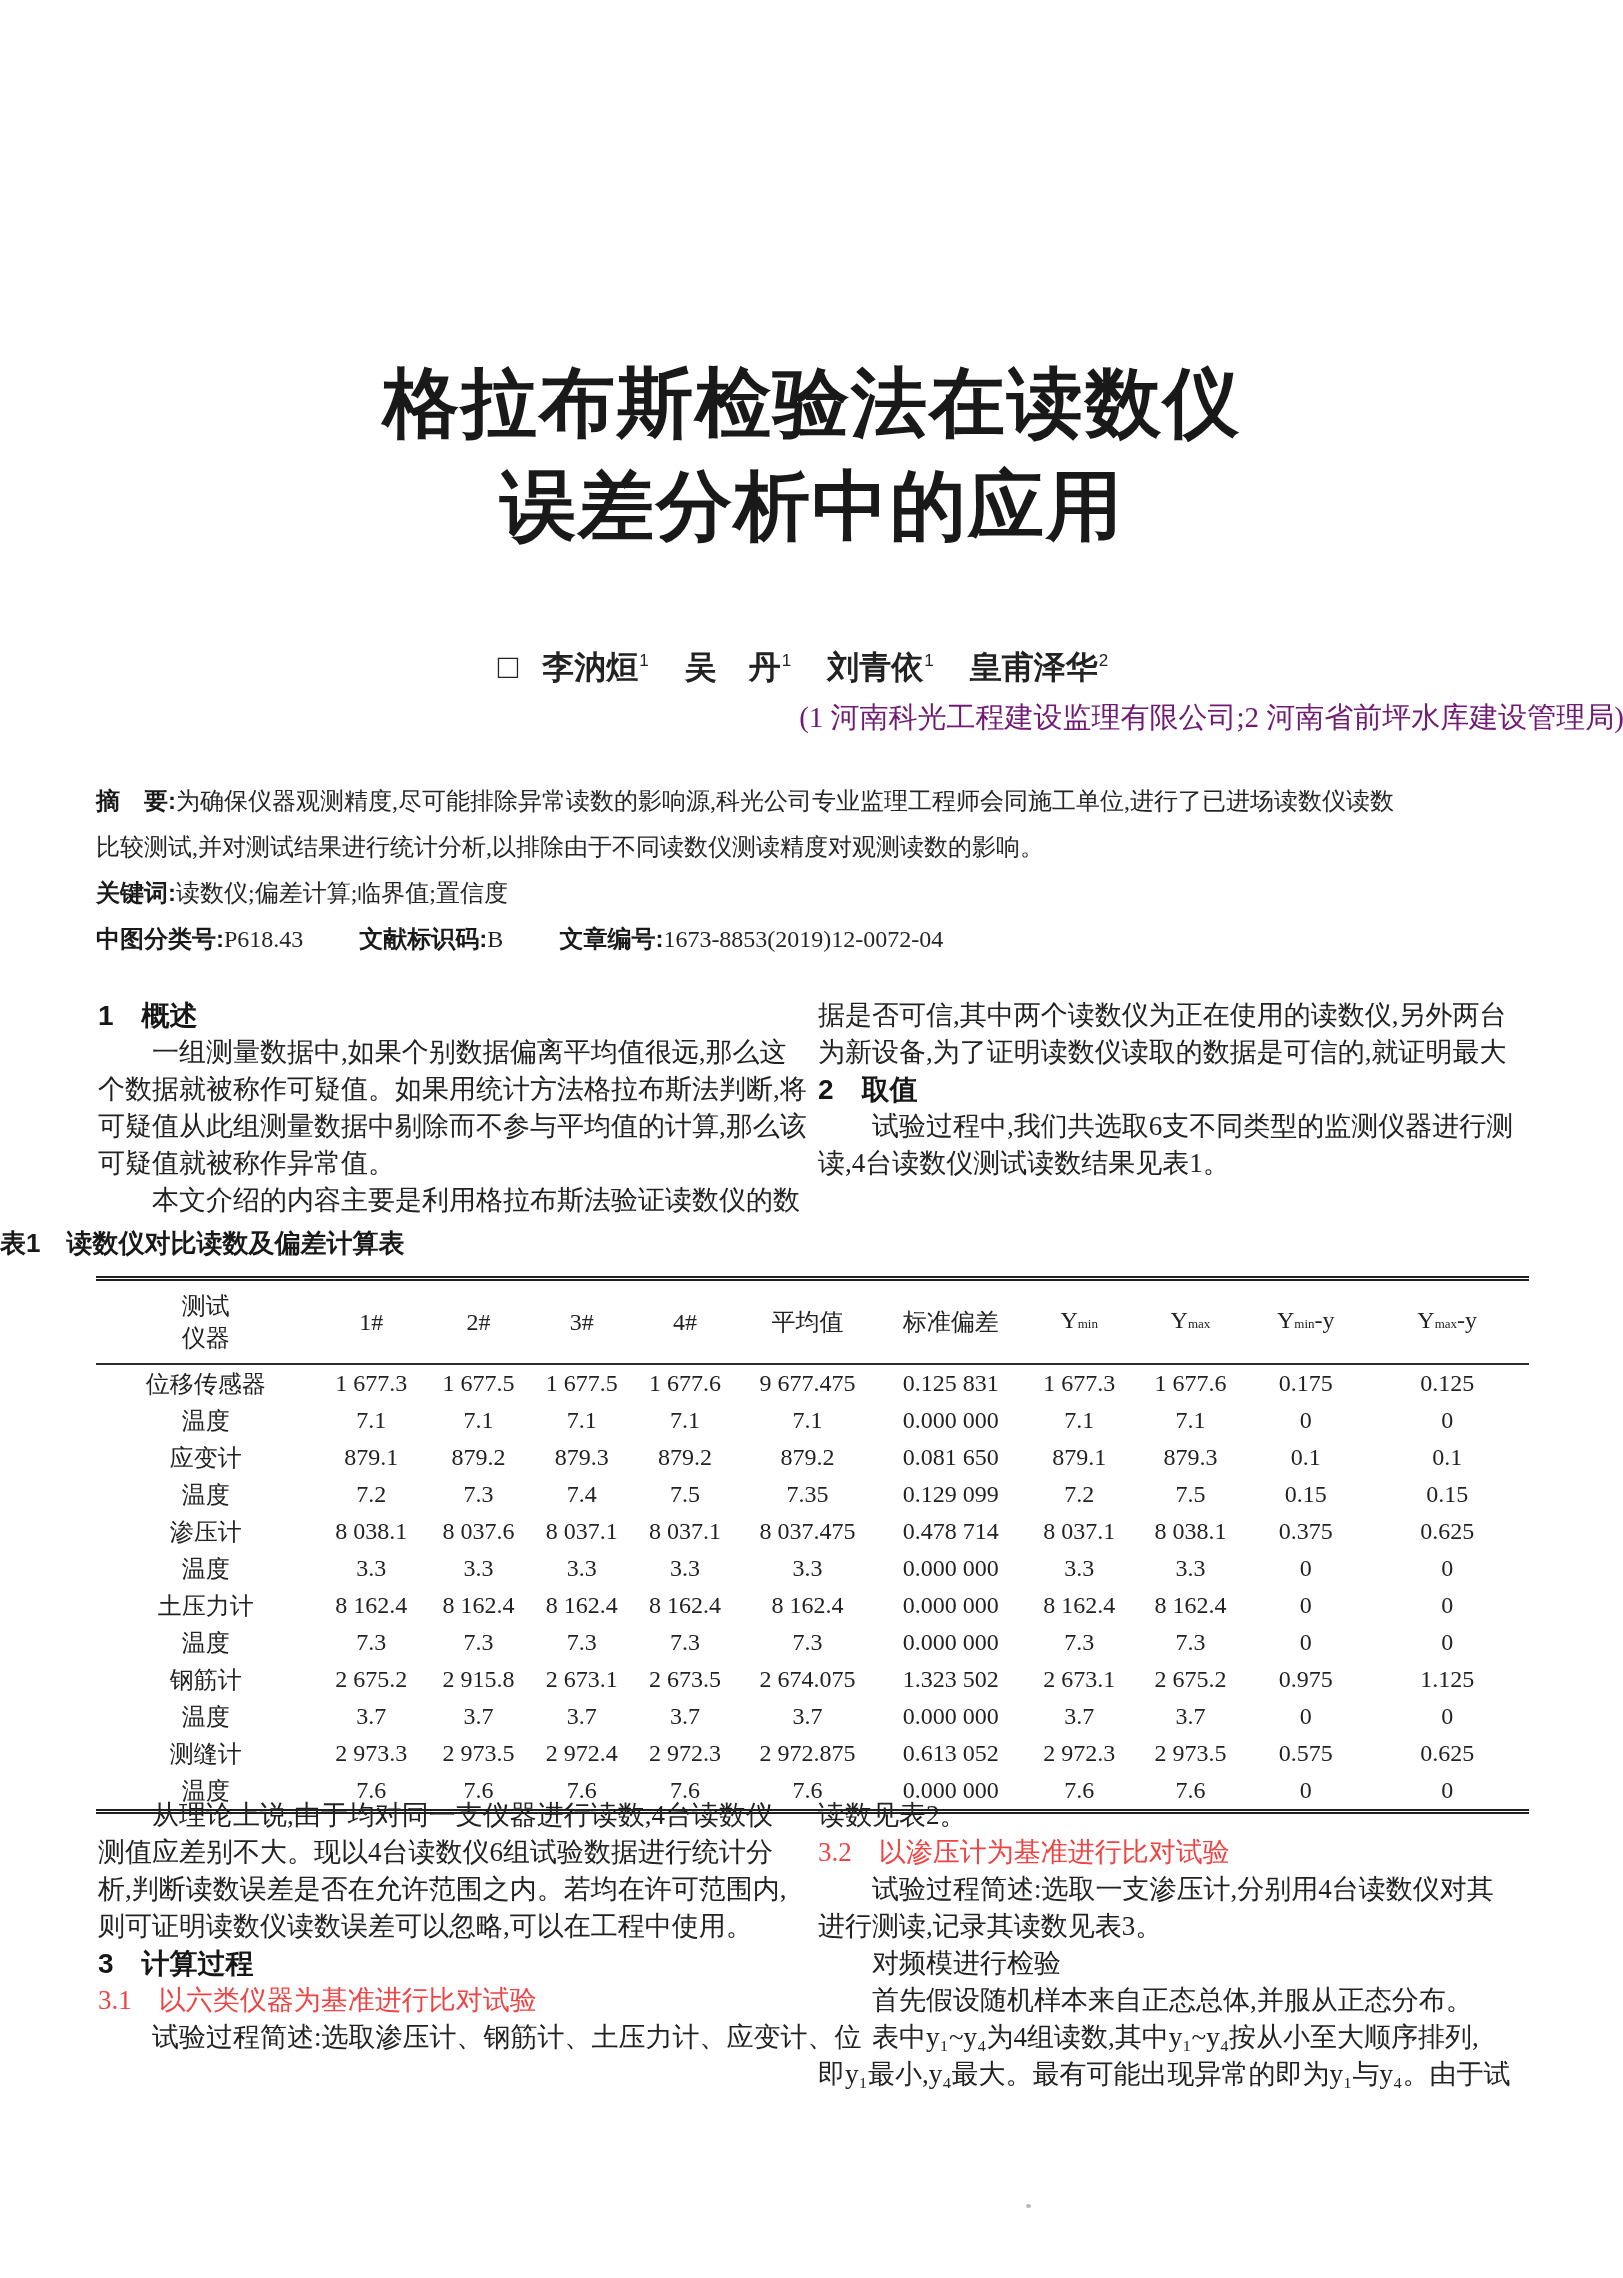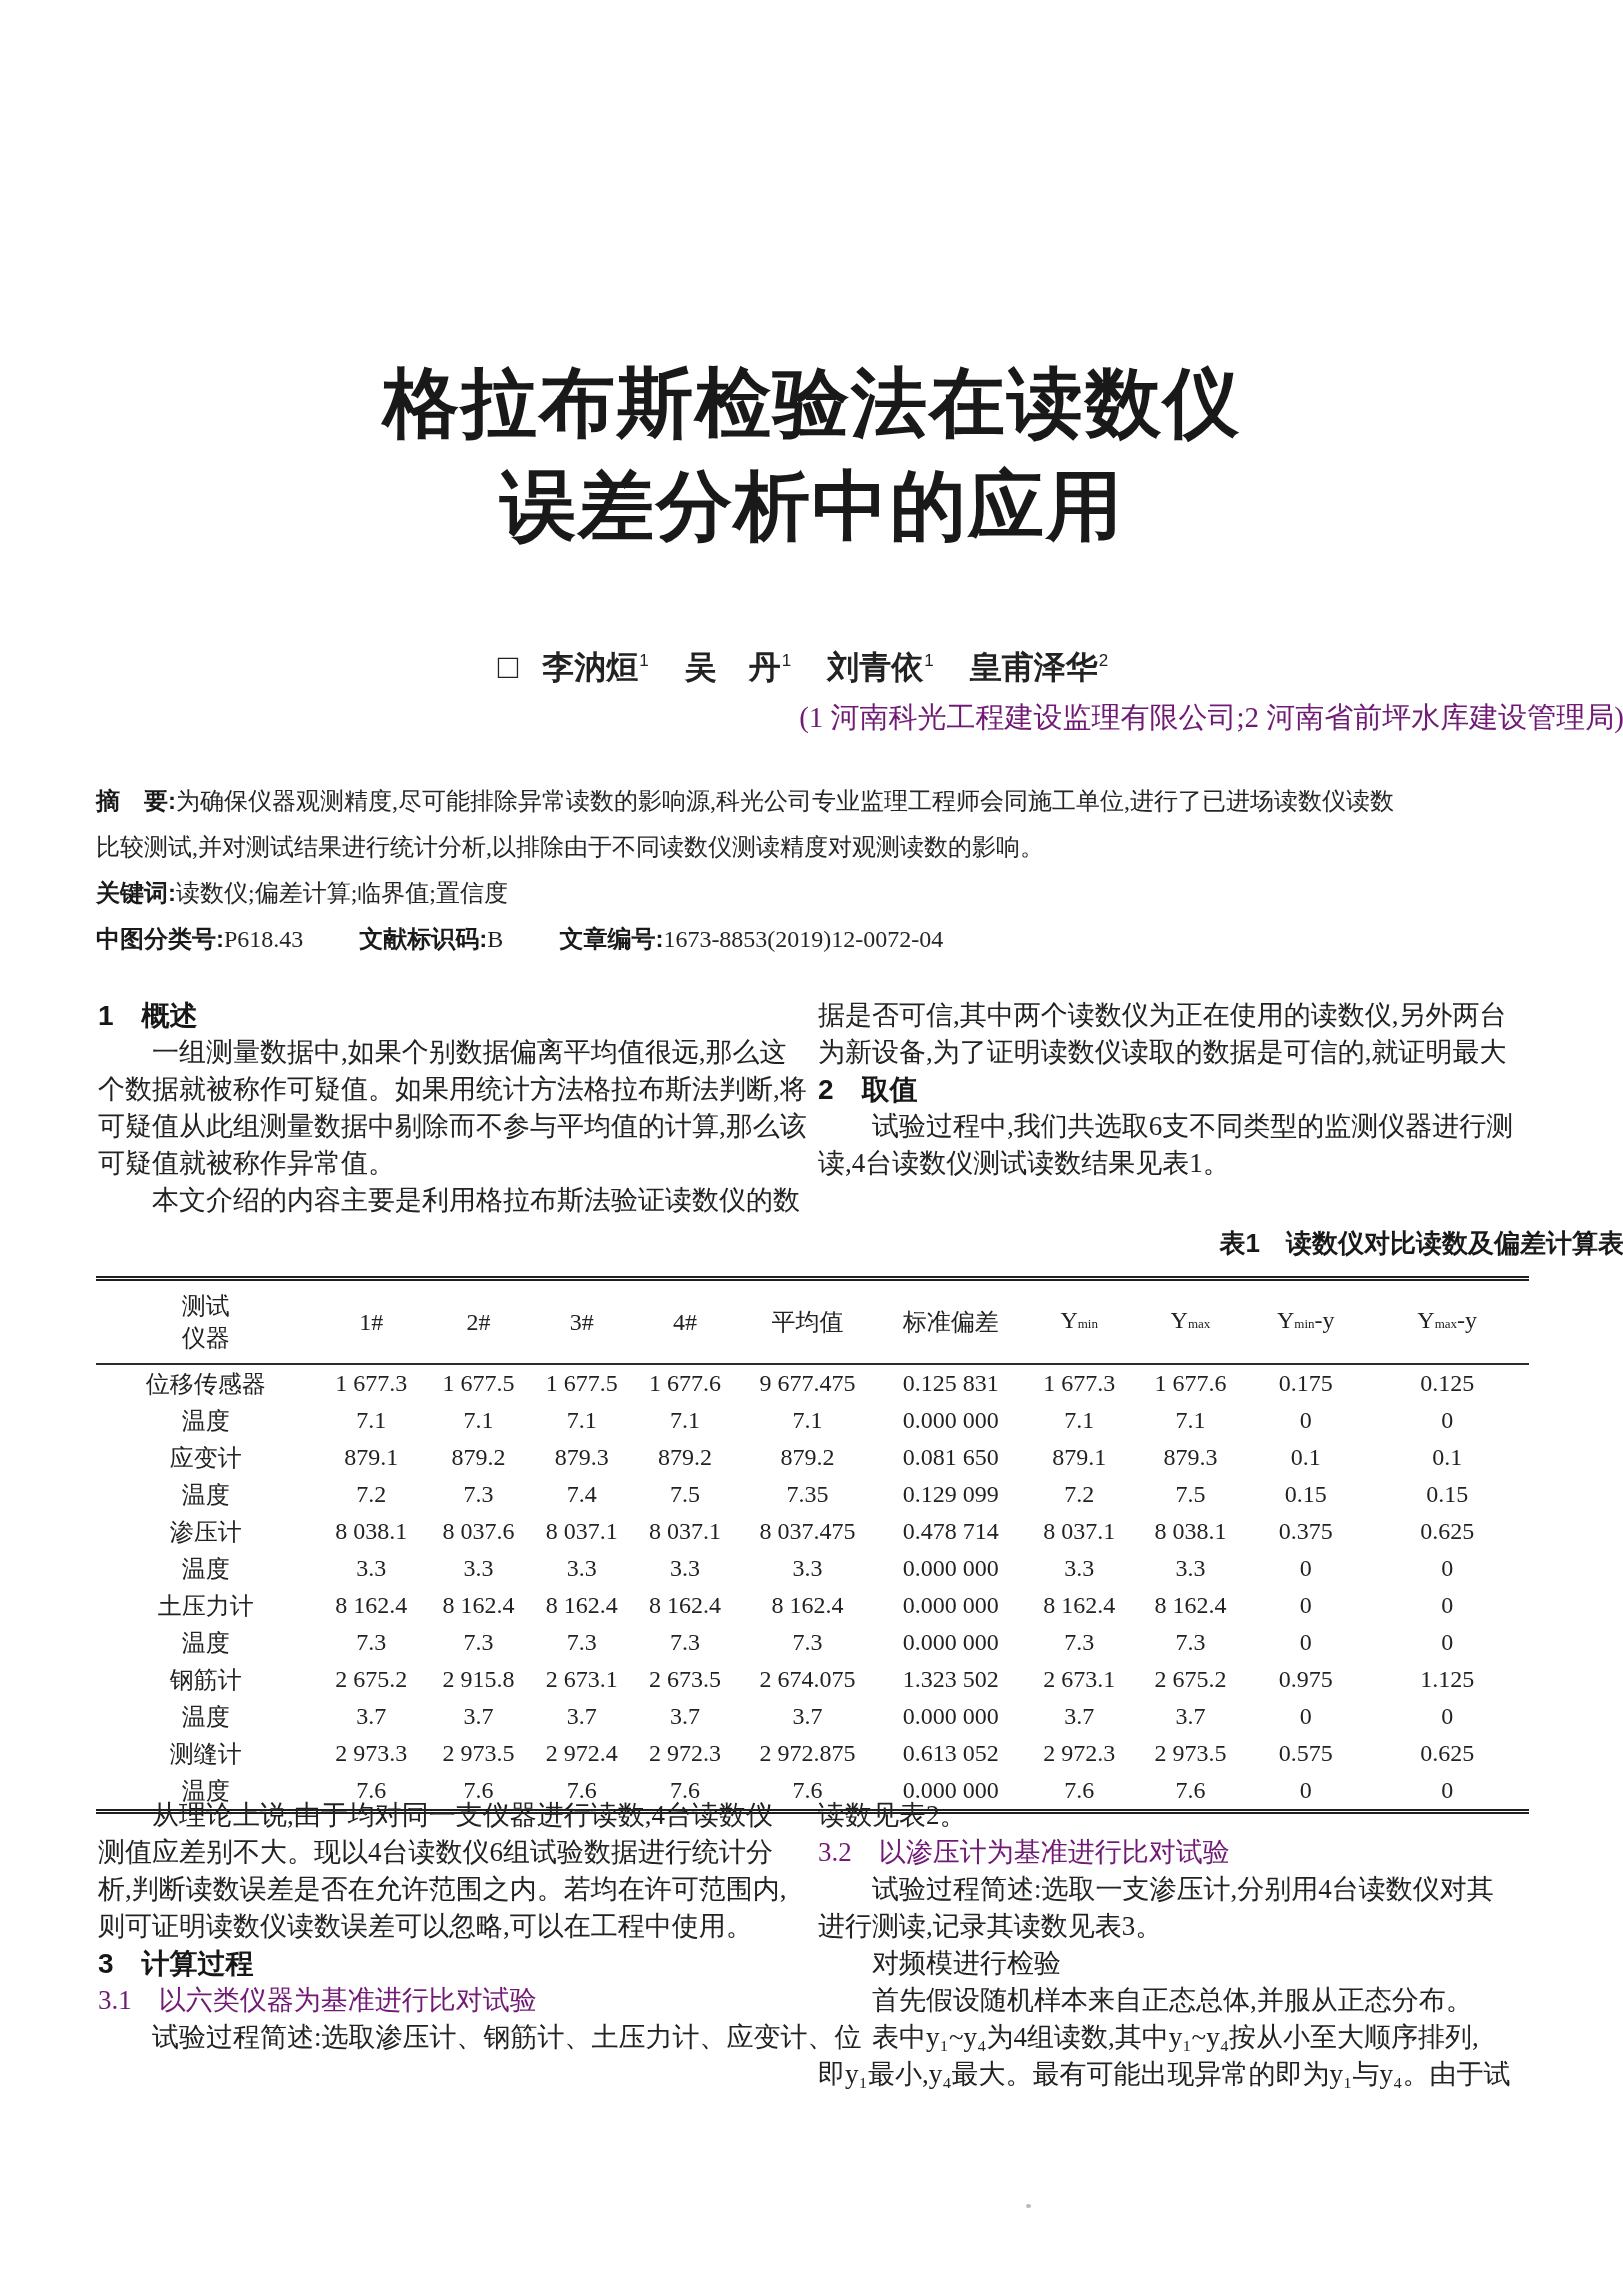--- a/index.html
+++ b/index.html
@@ -54,29 +54,29 @@
   .col{
     position:absolute;width:712px;
     font-size:27px;line-height:37px;color:#222;
   }
   .col .tline{white-space:nowrap;}
   .col .h{
     font-family:"Liberation Sans","DejaVu Sans",sans-serif;
     font-weight:bold;font-size:28px;
     color:#171717;
   }
-  .col .h2{font-size:27px;color:#701a75;}
+  .col .h2{font-size:27px;color:#ef4444;}
   .lt{top:997px;left:98px;}
   .rt{top:997px;left:818px;}
   .lb{top:1797px;left:98px;}
   .rb{top:1797px;left:818px;}
   
   .tbl-caption{
     position:absolute;top:1226px;left:0;width:100%;
-    text-align:right;
+    text-align:left;
     font-family:"Liberation Sans","DejaVu Sans",sans-serif;
     font-weight:bold;font-size:26px;color:#191919;
   }
   table.t1{
     position:absolute;top:1276px;left:96px;width:1433px;
     border-collapse:collapse;table-layout:fixed;
     font-size:24px;color:#222;
     border-top:5px double #1f1f1f;
     border-bottom:5px double #1f1f1f;
   }

